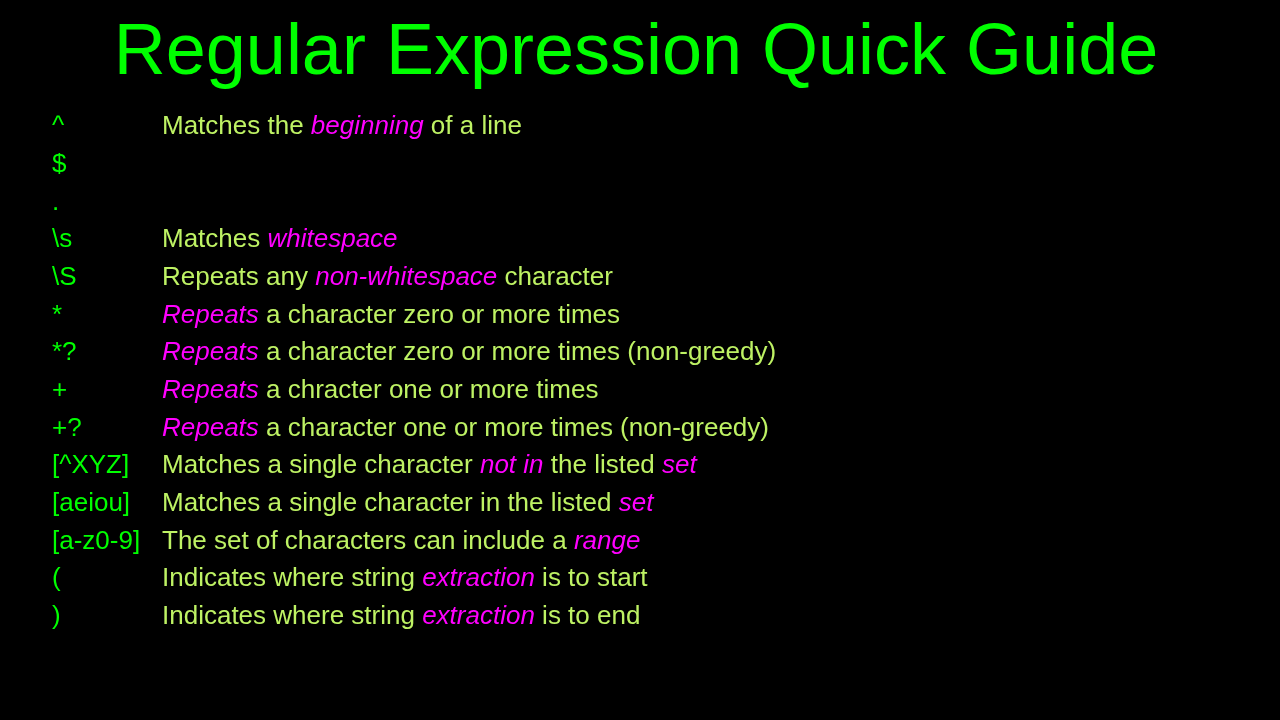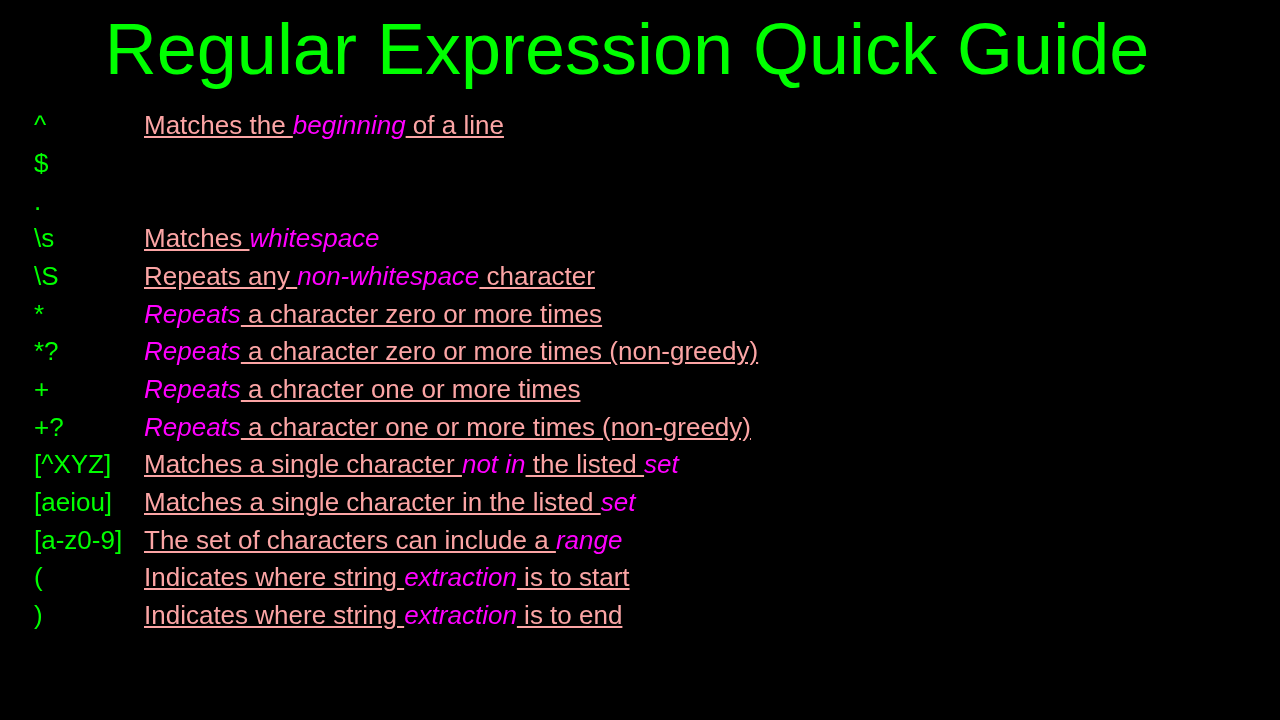--- a/index.html
+++ b/index.html
@@ -12,21 +12,21 @@
       background-color: #000000;
       width: 1280px;
       height: 720px;
       overflow: hidden;
       font-family: Arial, sans-serif;
     }
 
     .container {
       width: 1280px;
       height: 720px;
-      padding: 10px 60px 20px 34px;
+      padding: 10px 60px 20px 52px;
     }
 
     .title {
       text-align: center;
       color: #00ff00;
       font-size: 72px;
       font-weight: normal;
       line-height: 1.1;
       margin-bottom: 18px;
     }
@@ -55,22 +55,21 @@
     .green {
       color: #00ff00;
     }
 
     .magenta {
       color: #ff00ff;
       font-style: italic;
     }
 
     .white {
-      color: #fca5a5;
-      text-decoration: underline;
+      color: #bef264;
     }
   </style>
 </head>
 <body>
 
 <div class="container">
   <h1 class="title">Regular Expression Quick Guide</h1>
   <div class="content" id="content-area">
   <div class="row">
         <span class="symbol green">^</span>

